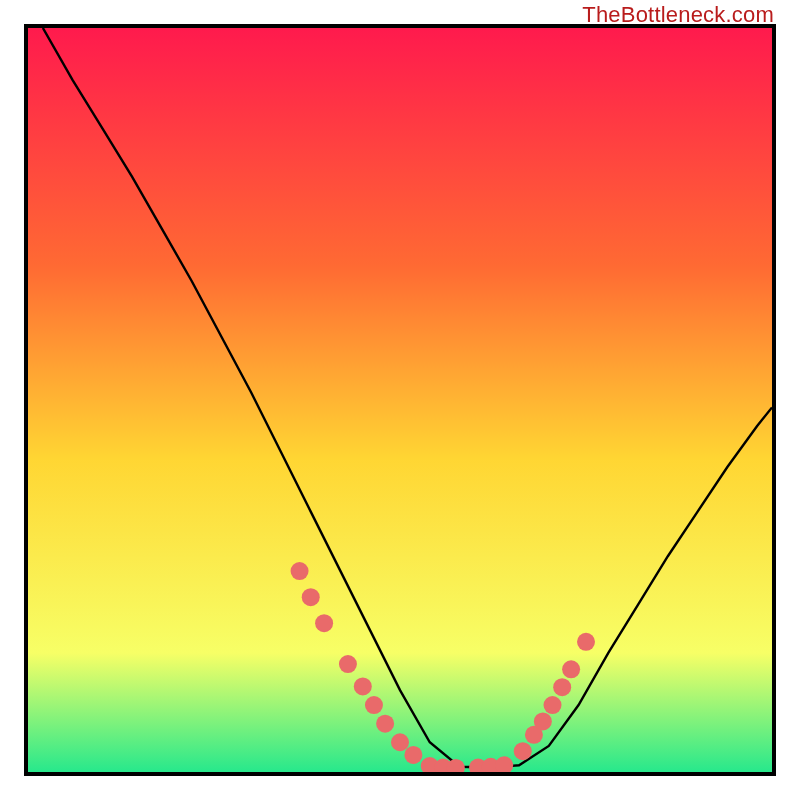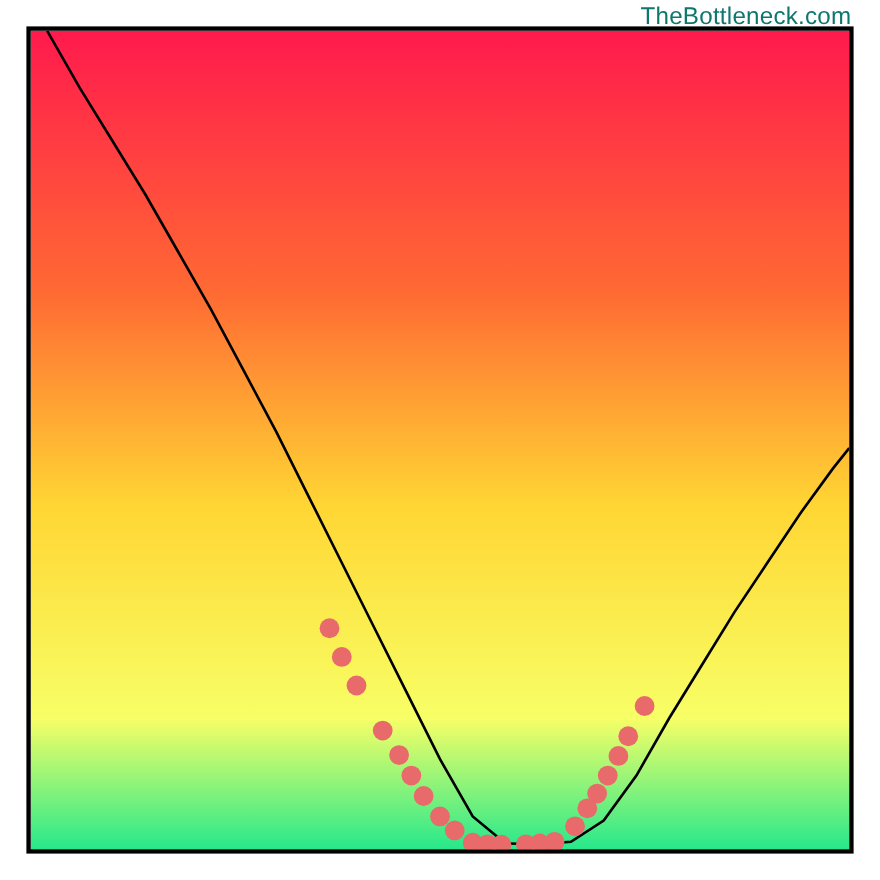--- a/index.html
+++ b/index.html
@@ -19,21 +19,21 @@
     height: 752px;
     border: 4px solid #000;
     box-sizing: border-box;
   }
   .watermark {
     position: absolute;
     top: 2px;
     right: 26px;
     font-size: 22px;
     font-weight: 400;
-    color: #0f766e;
+    color: #b91c1c;
     letter-spacing: 0.2px;
   }
   .plot-svg {
     display: block;
     width: 100%;
     height: 100%;
   }
 </style>
 </head>
 <body>

